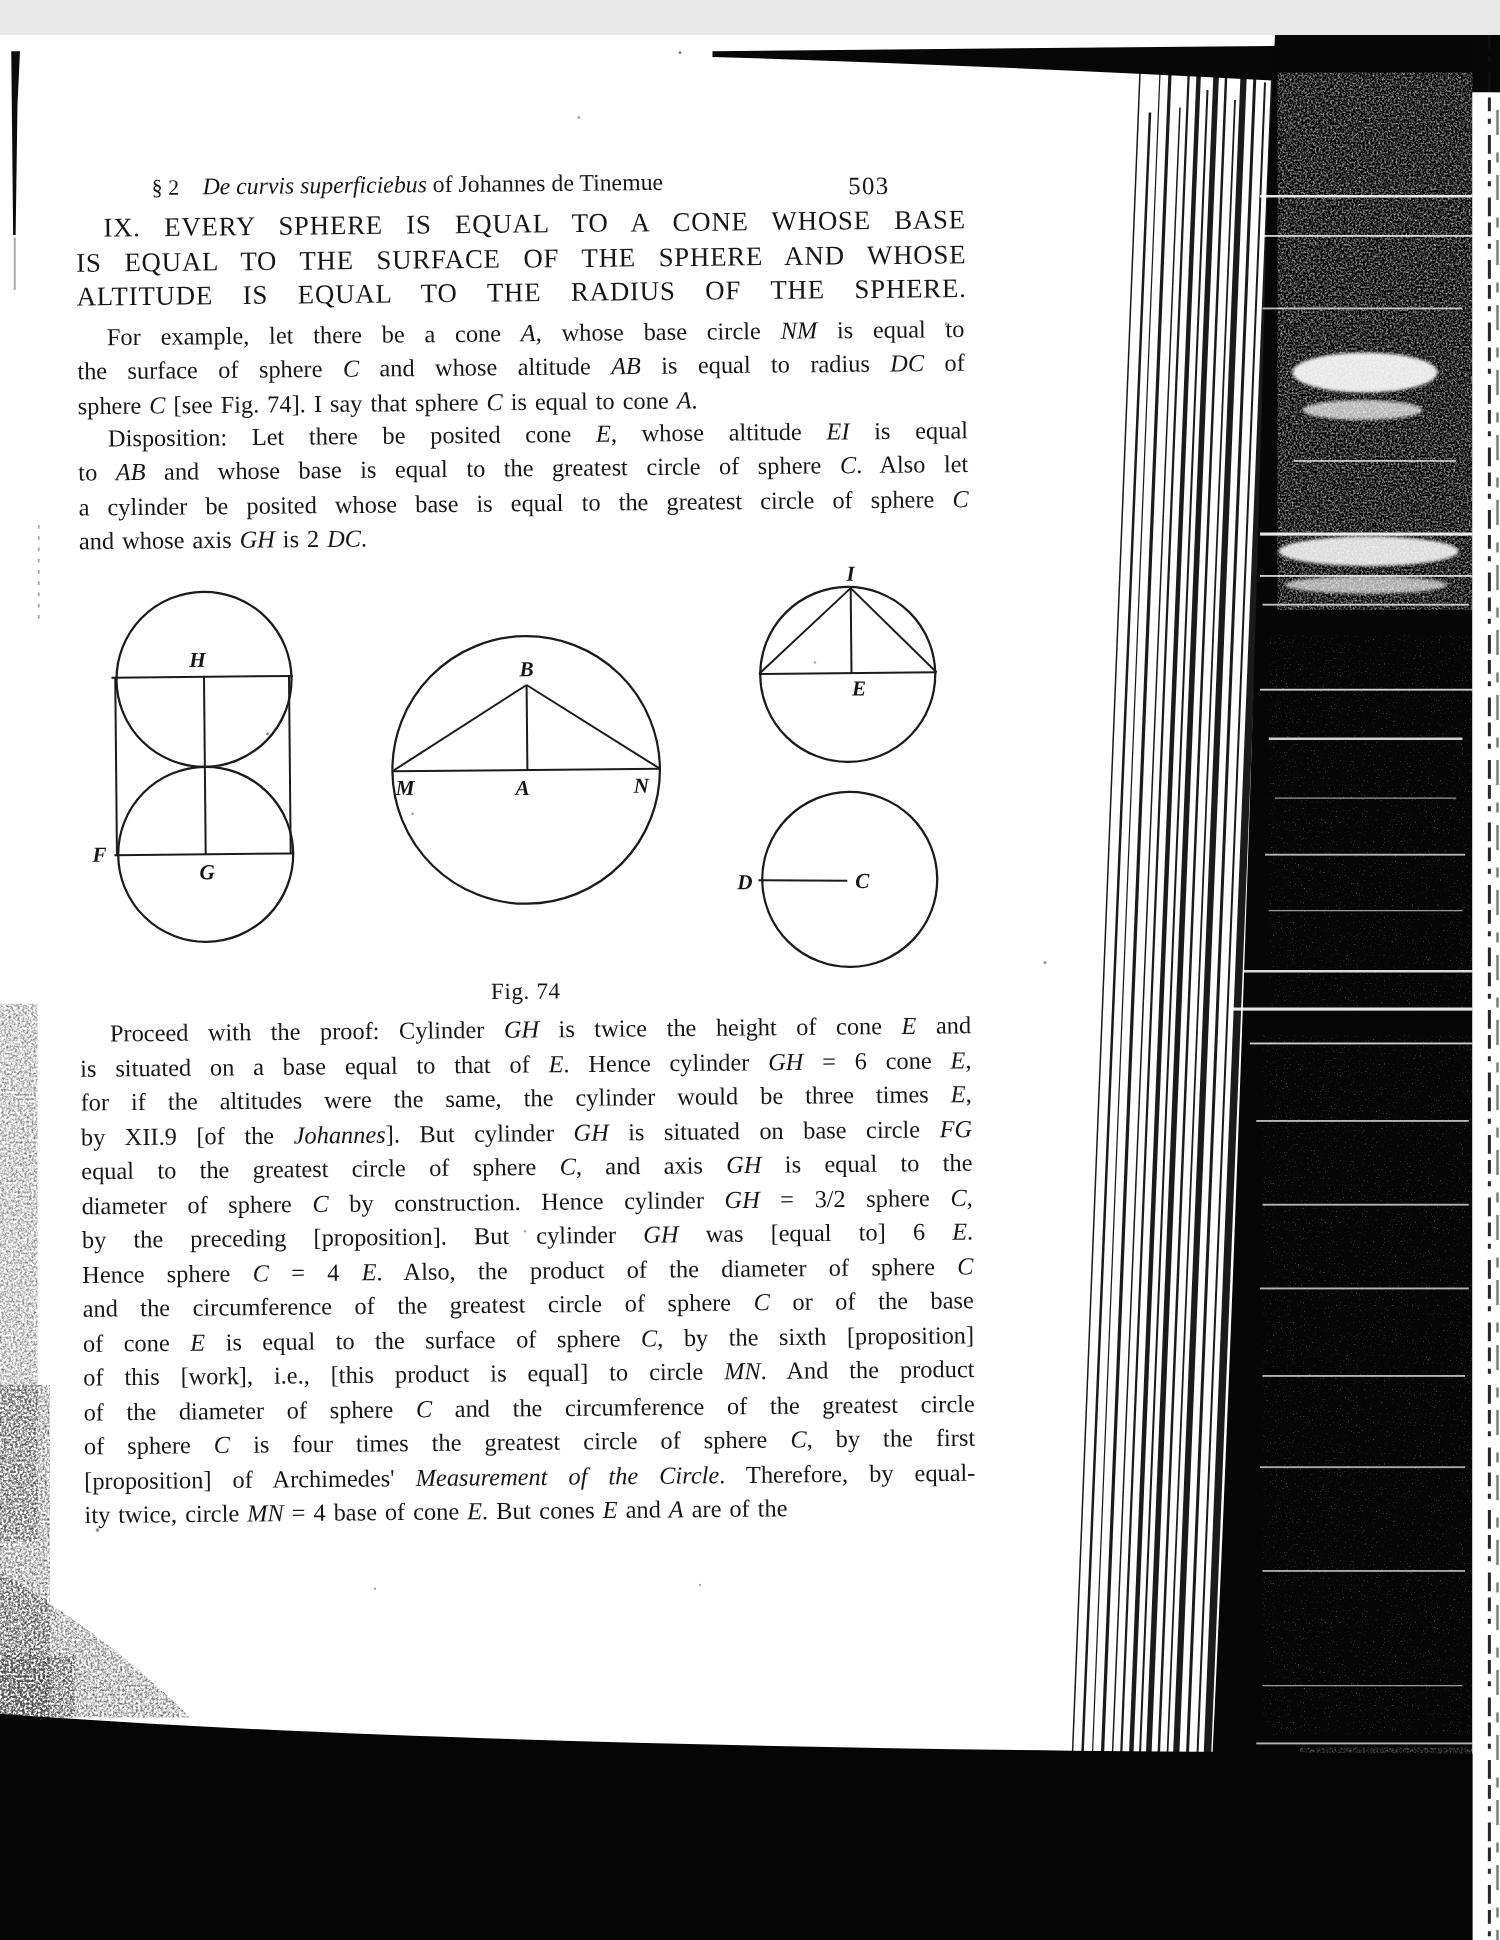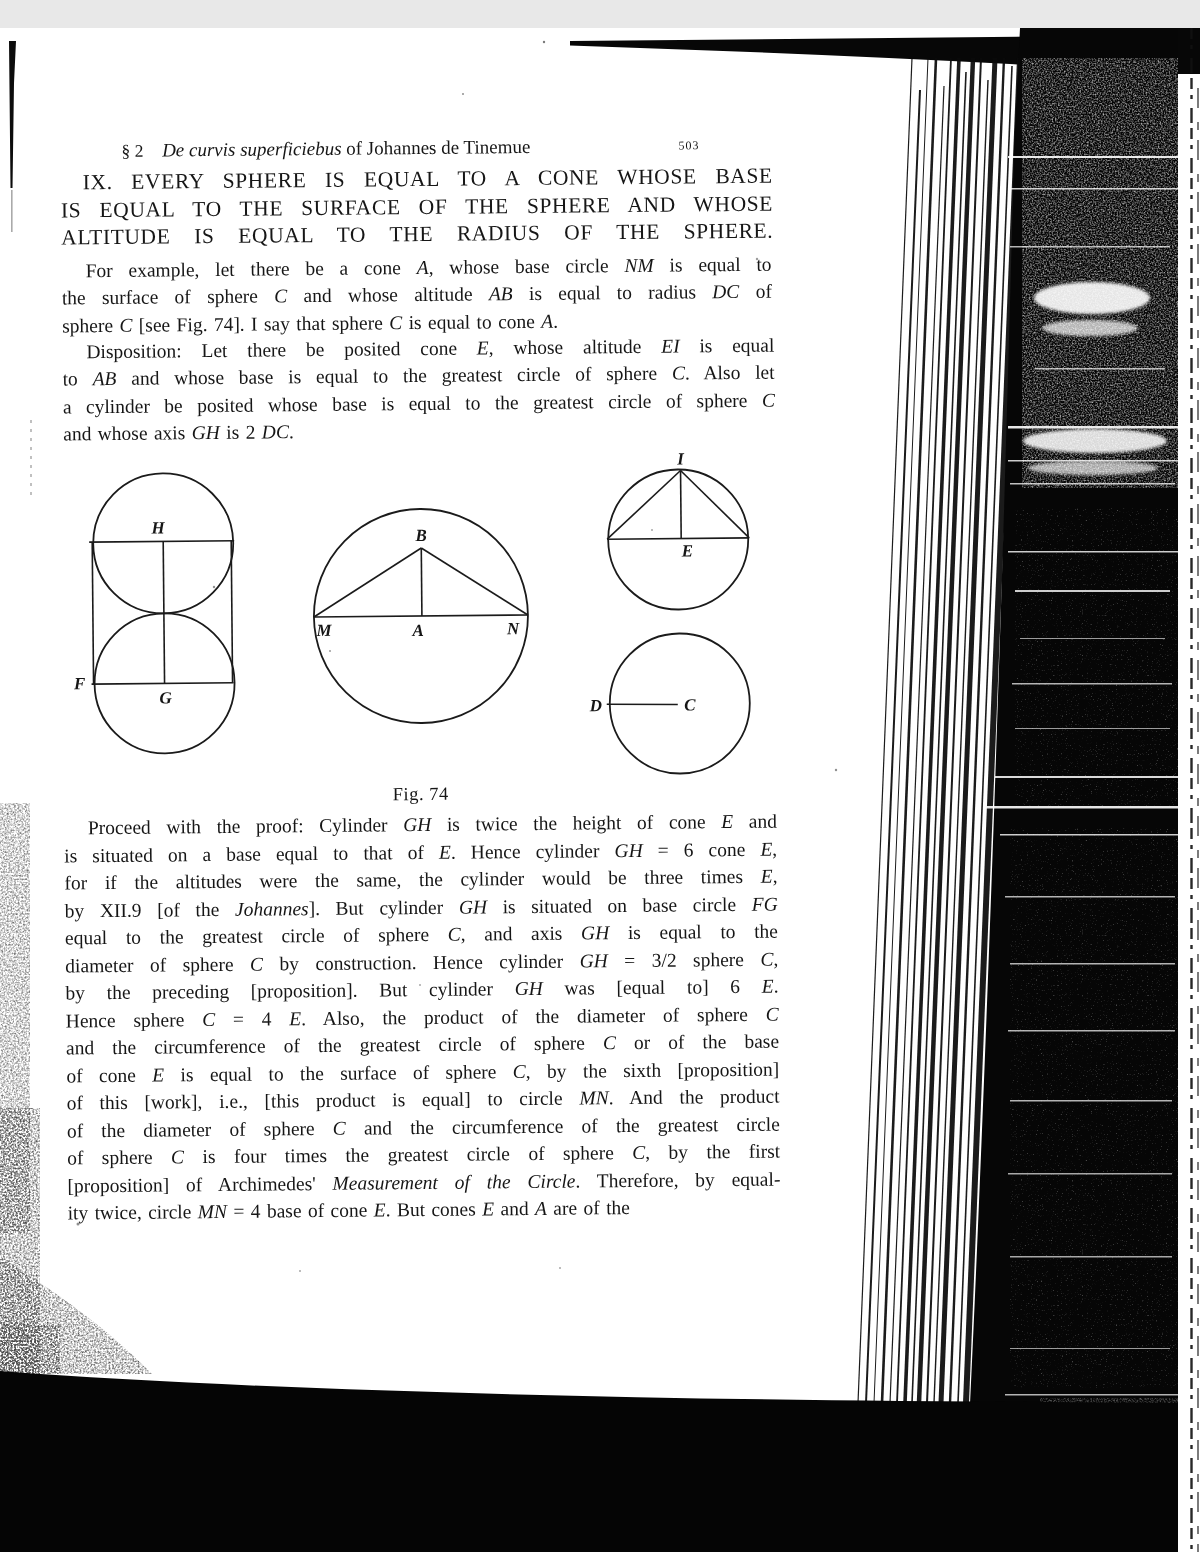--- a/index.html
+++ b/index.html
@@ -10,21 +10,21 @@
   
   #page-body{position:absolute;inset:0;transform:rotate(-0.55deg);transform-origin:420px 700px;z-index:3;}
 
   .abs{position:absolute;}
   .jline{text-align:justify;text-align-last:justify;}
   .lline{text-align-last:left;}
 
   #running-head{left:127px;top:109px;font-size:19px;white-space:nowrap;}
   #running-head .sec{font-size:17.5px;margin-right:14px;}
   #running-head .treatise{font-style:italic;}
-  #page-num{left:684px;top:113px;font-size:12px;letter-spacing:1px;}
+  #page-num{left:684px;top:113px;font-size:20px;letter-spacing:1px;}
 
   #prop-heading{left:66px;top:138px;width:712px;font-size:21.5px;line-height:27.6px;
     letter-spacing:.6px;word-spacing:4px;}
   #prop-heading .hline{text-align:justify;text-align-last:justify;}
   #prop-heading .ind{text-indent:22px;}
 
   .para{font-size:19.5px;line-height:27.3px;word-spacing:1.5px;}
   .para .tline{text-align:justify;}
   .ind1{text-indent:24px;}
 

